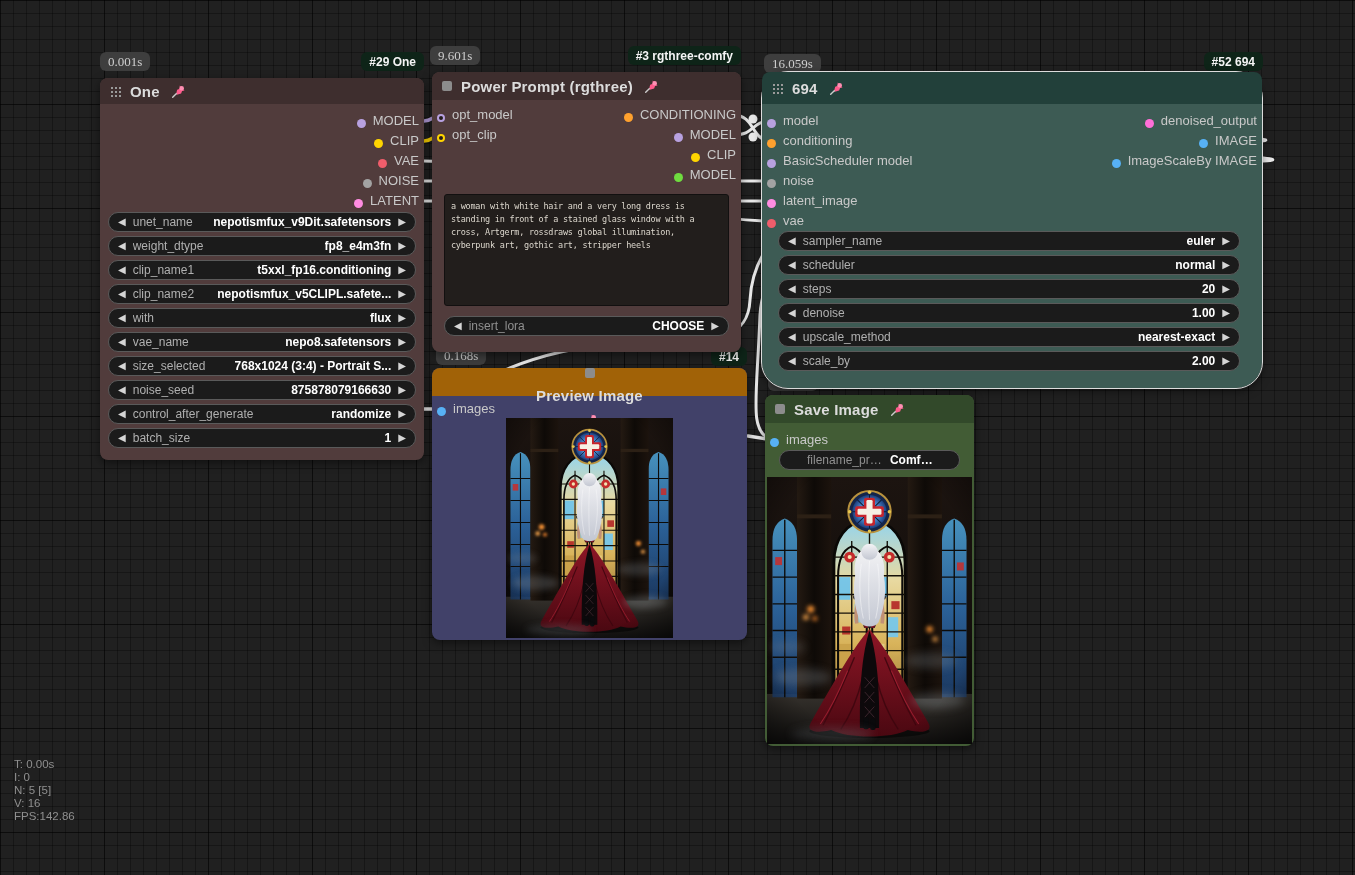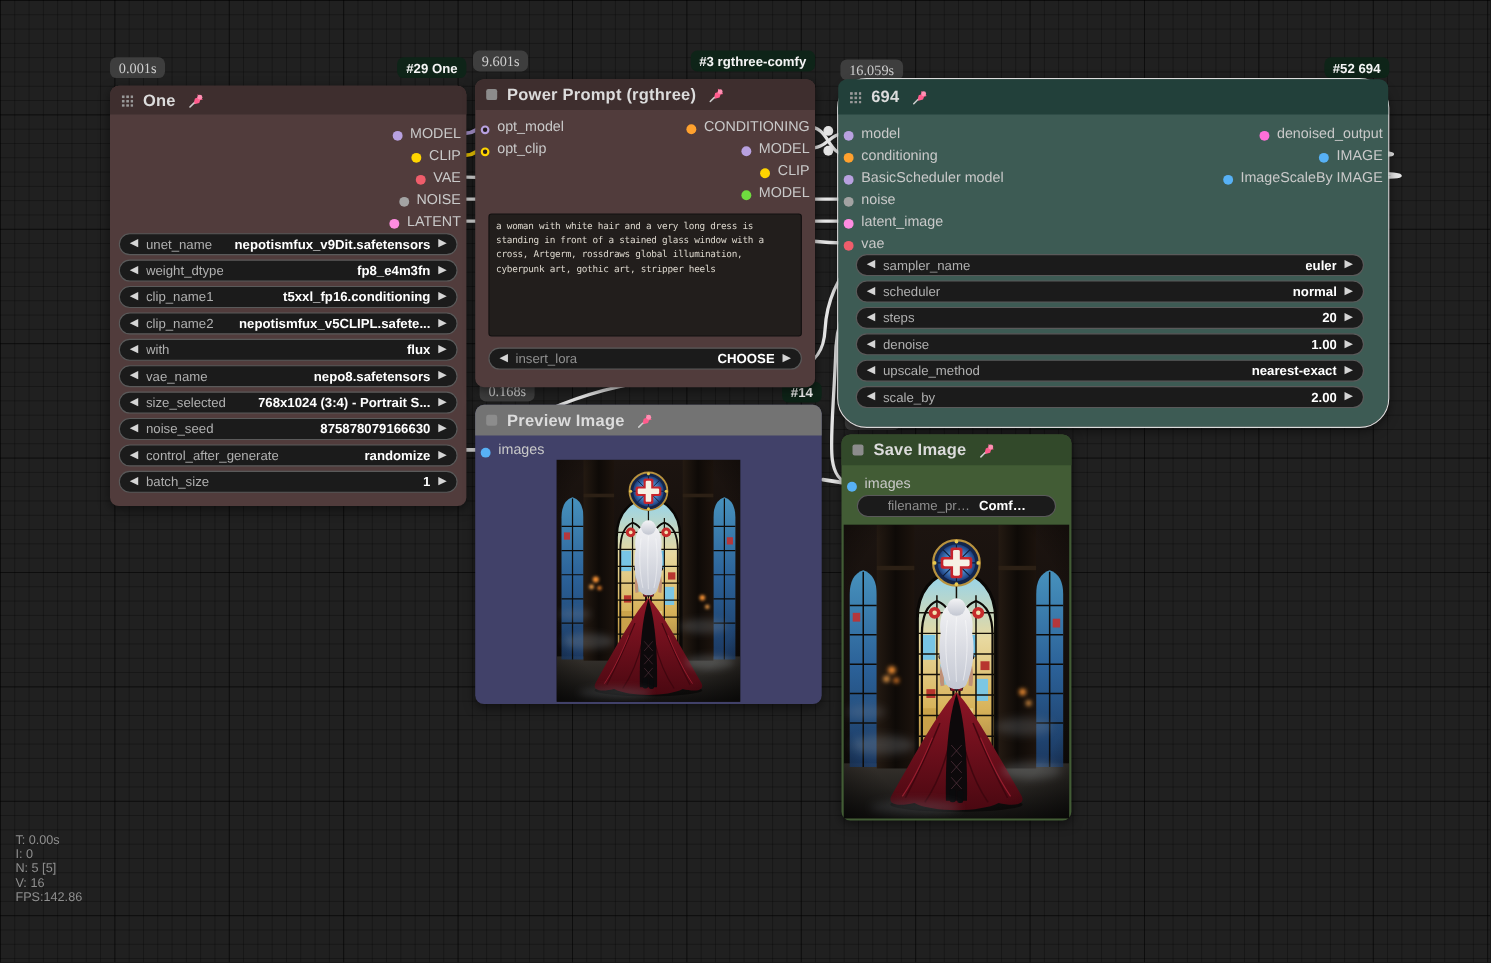--- a/index.html
+++ b/index.html
@@ -33,21 +33,21 @@
   .wvalue{color:#ffffff;font-weight:700;margin-left:auto;overflow:hidden;text-overflow:ellipsis;}
   .prompt{position:absolute;box-sizing:border-box;background:#221e1c;border:1px solid #121010;border-radius:3px;color:#ddd8ce;font-family:"DejaVu Sans Mono",monospace;font-size:8.5px;line-height:13px;letter-spacing:-.25px;padding:5px 6px;overflow:hidden;}
   .nbadge{position:absolute;z-index:2;background:#0e2418;color:#f5f5f5;font-weight:700;font-size:12px;padding:2.5px 8px;border-radius:6px;white-space:nowrap;}
   .tbadge{position:absolute;z-index:2;background:#3e3e3e;color:#cfcfcf;font-size:13px;padding:1.5px 8px;border-radius:6px;font-family:"Liberation Serif",serif;white-space:nowrap;}
   .imgframe{position:absolute;overflow:hidden;background:#0d0a09;}
   .imgframe svg{display:block;width:100%;height:100%;}
   #stats{position:absolute;left:14px;top:758px;z-index:2;color:#8f8f8f;font-size:11.5px;line-height:13px;white-space:pre;}
   
   .maroon{background:#513c3c;} .maroon .nhead{background:#3e2e2e;}
   .teal{background:#3d5b54;border-radius:26px;}   .teal .nhead{background:#22403a;}
-  .indigo{background:#414169;} .indigo .nhead{background:#737373;}
+  .indigo{background:#414169;} .indigo .nhead{background:#a16207;flex-direction:column;}
   .green{background:#425c35;}  .green .nhead{background:#32492a;}
 </style>
 </head>
 <body>
 
 <div id="canvas">
 
   <svg id="wires" width="1355" height="875">
     <defs>
       <symbol id="cathedral" viewBox="0 0 300 400" preserveAspectRatio="none">

